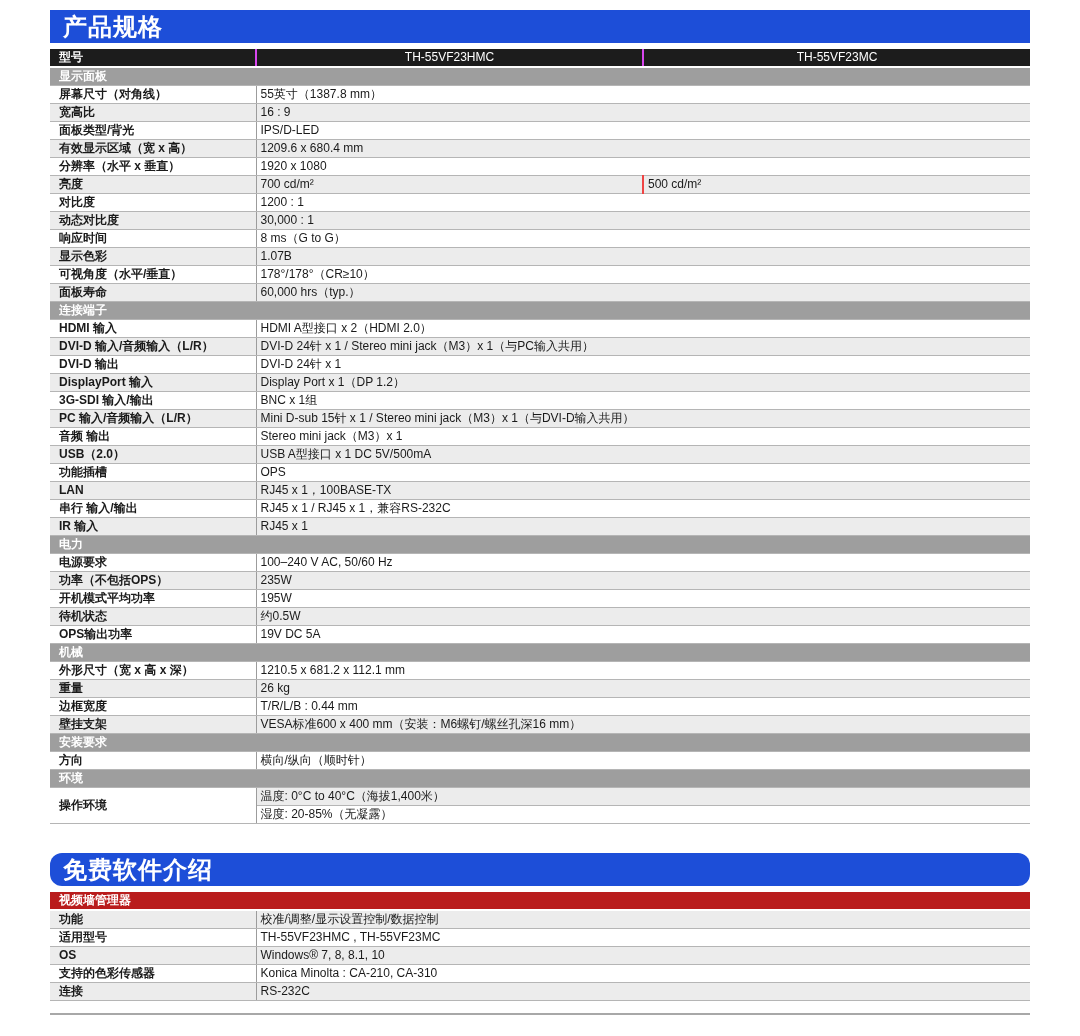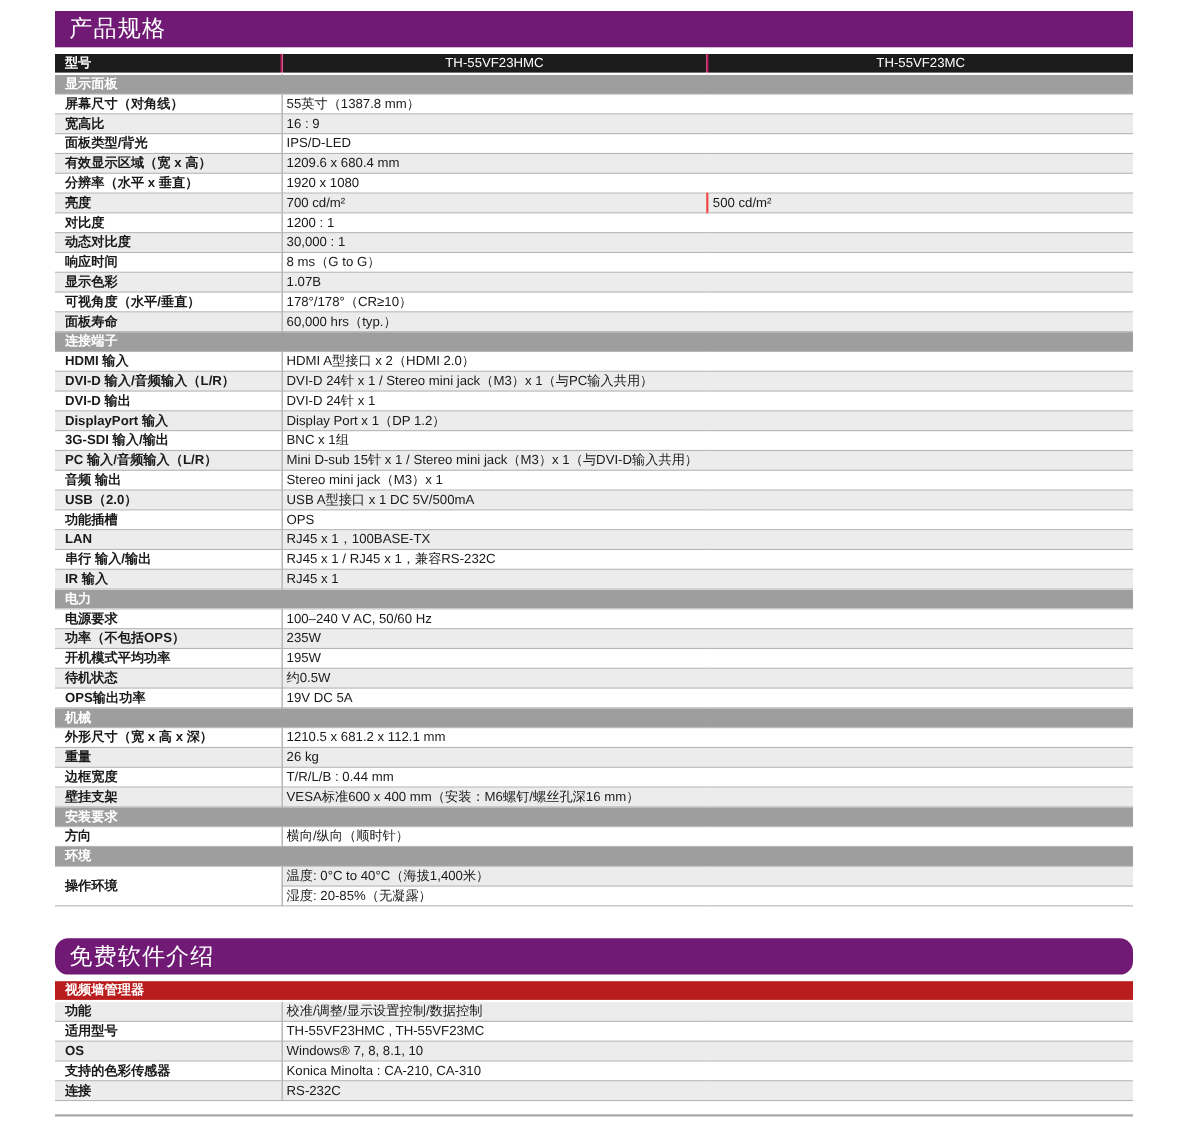--- a/index.html
+++ b/index.html
@@ -5,24 +5,24 @@
   html,body { margin:0; padding:0; background:#ffffff; }
   body {
     width:1080px; height:1036px;
     font-family:"Liberation Sans","DejaVu Sans",sans-serif;
     color:#1a1a1a;
     -webkit-font-smoothing:antialiased;
   }
   .page { padding:10px 50px 0 50px; }
 
   .title-bar {
-    background:#701a75;
+    background:#1d4ed8;
     color:#ffffff;
-    font-size:21px;
-    font-weight:normal;
+    font-size:24px;
+    font-weight:bold;
     height:33px;
     line-height:33px;
     padding-left:13px;
     letter-spacing:1px;
   }
   .title-bar.second { margin-top:29px;border-radius:12px; }
 
   table {
     border-collapse:collapse;
     width:980px;
@@ -40,21 +40,21 @@
     border-bottom:1px solid #b5b5b5;
     overflow:hidden;
     white-space:nowrap;
   }
 
   
   tr.model-row td {
     background:#1c1c1c;
     color:#ffffff;
     text-align:center;
-    border-right:2px solid #be185d;
+    border-right:2px solid #d946ef;
     border-bottom:2px solid #ffffff;
   }
   tr.model-row td:last-child { border-right:none; }
   tr.model-row td.first {
     text-align:left;
     padding-left:9px;
     font-weight:bold;
   }
 
   

